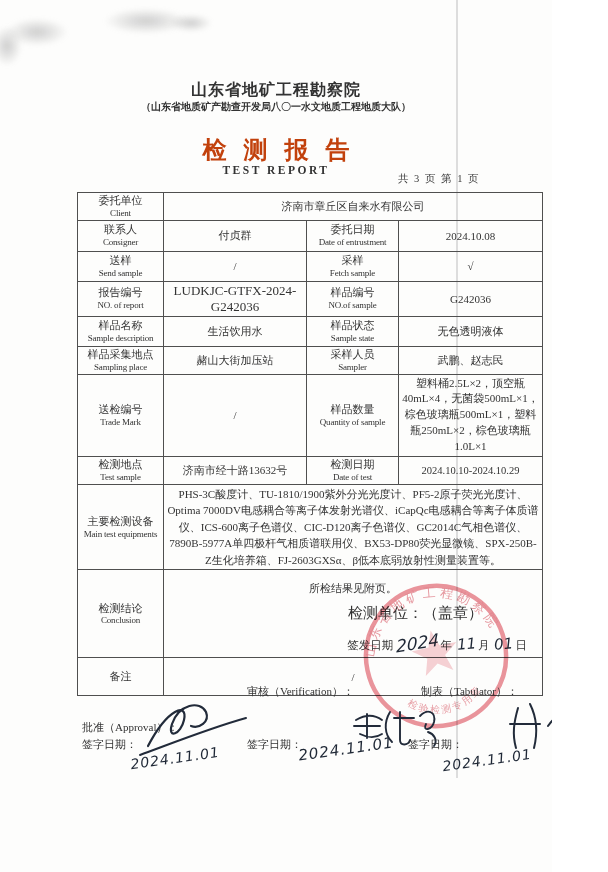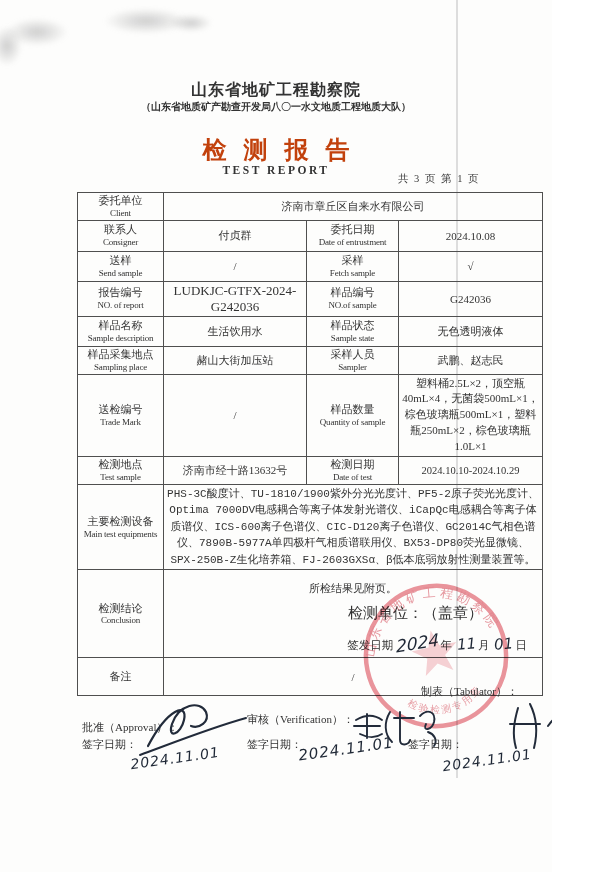--- a/index.html
+++ b/index.html
@@ -17,21 +17,21 @@
   .org-sub{position:absolute;top:100px;left:0;width:100%;text-align:center;font-size:10px;font-weight:bold;color:#333;}
   .report-title{position:absolute;top:134px;left:0;width:100%;text-align:center;font-size:24px;font-weight:bold;letter-spacing:17px;padding-left:17px;box-sizing:border-box;color:#c2410c;}
   .report-title-en{position:absolute;top:164px;left:0;width:100%;text-align:center;font-size:11.5px;font-weight:bold;letter-spacing:2.5px;color:#333;}
   .pagination{position:absolute;top:172px;right:72px;font-size:10.5px;letter-spacing:1.5px;color:#3a3a3a;}
   
   table.report{position:absolute;left:77px;top:192px;width:465px;border-collapse:collapse;table-layout:fixed;}
   table.report td{border:1px solid #4f4f4f;padding:1px 3px;text-align:center;vertical-align:middle;font-size:11px;color:#333;overflow:hidden;}
   td.lbl .cn{font-size:11px;line-height:1.25;}
   td.lbl .en{font-size:9px;line-height:1.2;letter-spacing:-0.2px;}
   td.val-left{text-align:left;padding-left:10px;}
-  td.equip{ text-align:justify;font-size:10.5px;line-height:1.5;padding:3px 7px;font-family:Liberation Mono, monospace;}
+  td.equip{ text-align:justify;font-size:10.5px;line-height:1.5;padding:3px 7px;}
   td.qty{font-size:6.6px;text-align:left;line-height:1.45;padding:2px 3px;color:#444;}
   .ink{color:#222b3a;}
   
   td.concl{vertical-align:top;text-align:left;}
   .concl-result{padding:6px 8px 0 8px;font-size:11px;}
   .concl-unit{margin-top:8px;text-align:right;padding-right:56px;font-size:15px;}
   .concl-issue{margin-top:10px;text-align:right;padding-right:12px;font-size:11.5px;white-space:nowrap;}
   .hw{font-family:"DejaVu Sans",sans-serif;font-style:italic;display:inline-block;color:#1f2836;}
   .hw-year{font-size:17px;transform:rotate(-9deg) skewX(-8deg);margin:0 1px 0 3px;}
   .hw-num{font-size:15px;transform:rotate(-5deg);margin:0 2px;}
@@ -221,21 +221,21 @@
   </svg>
 
   <div class="sig-label" style="left:82px;top:720px;">批准（Approval）：</div>
   <div class="sig-label" style="left:82px;top:737px;">签字日期：</div>
   <div class="hw-date" style="left:130px;top:750px;">2024.11.01</div>
   <svg class="sig-svg" style="left:138px;top:698px;" width="112" height="62" viewBox="0 0 112 62">
     <path stroke-width="2.2" d="M10 48 C 30 10, 50 4, 46 22 C 43 36, 29 42, 34 26 C 41 6, 62 2, 68 14 C 72 24, 61 31, 53 28"></path>
     <path stroke-width="2" d="M2 57 C 32 46, 72 30, 108 20"></path>
   </svg>
 
-  <div class="sig-label" style="left:247px;top:712px;">审核（Verification）：</div>
+  <div class="sig-label" style="left:247px;top:684px;">审核（Verification）：</div>
   <div class="sig-label" style="left:247px;top:737px;">签字日期：</div>
   <div class="hw-date" style="left:298px;top:740px;font-size:15px;">2024.11.01</div>
   <svg class="sig-svg" style="left:348px;top:700px;" width="96" height="56" viewBox="0 0 96 56">
     <path stroke-width="1.9" d="M6 26 h26 M19 14 v24 M8 20 c10 -6 18 -6 26 0 M12 34 c8 4 16 4 22 0"></path>
     <path stroke-width="1.9" d="M42 12 c-6 10 -6 22 2 30 M46 18 h20 M52 12 v28 c0 6 8 6 10 0"></path>
     <path stroke-width="1.9" d="M72 16 c8 -8 16 -4 14 6 c-2 8 -12 10 -8 2 M80 32 c6 2 10 8 6 14"></path>
   </svg>
 
   <div class="sig-label" style="left:421px;top:684px;">制表（Tabulator）：</div>
   <div class="sig-label" style="left:408px;top:737px;">签字日期：</div>

